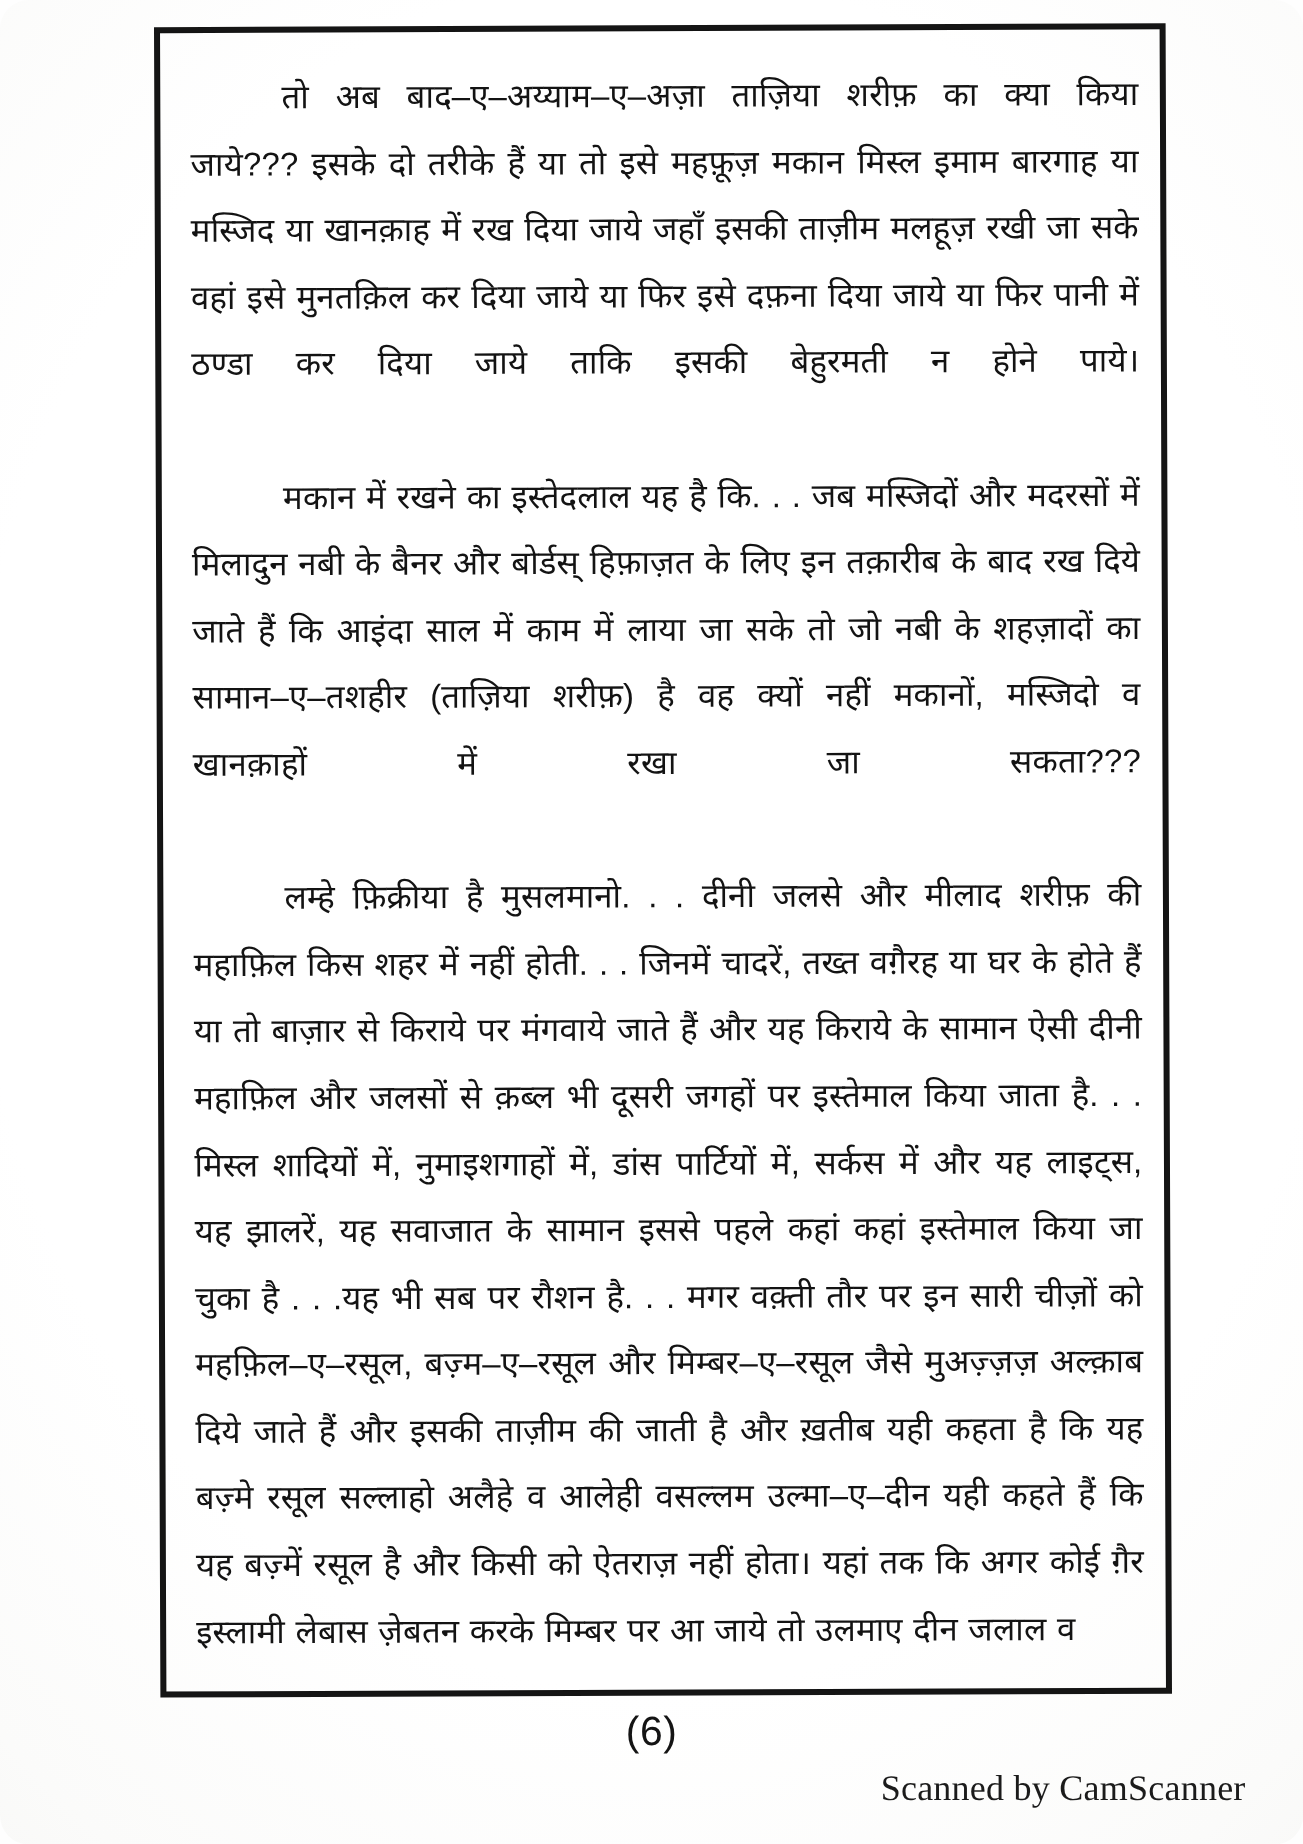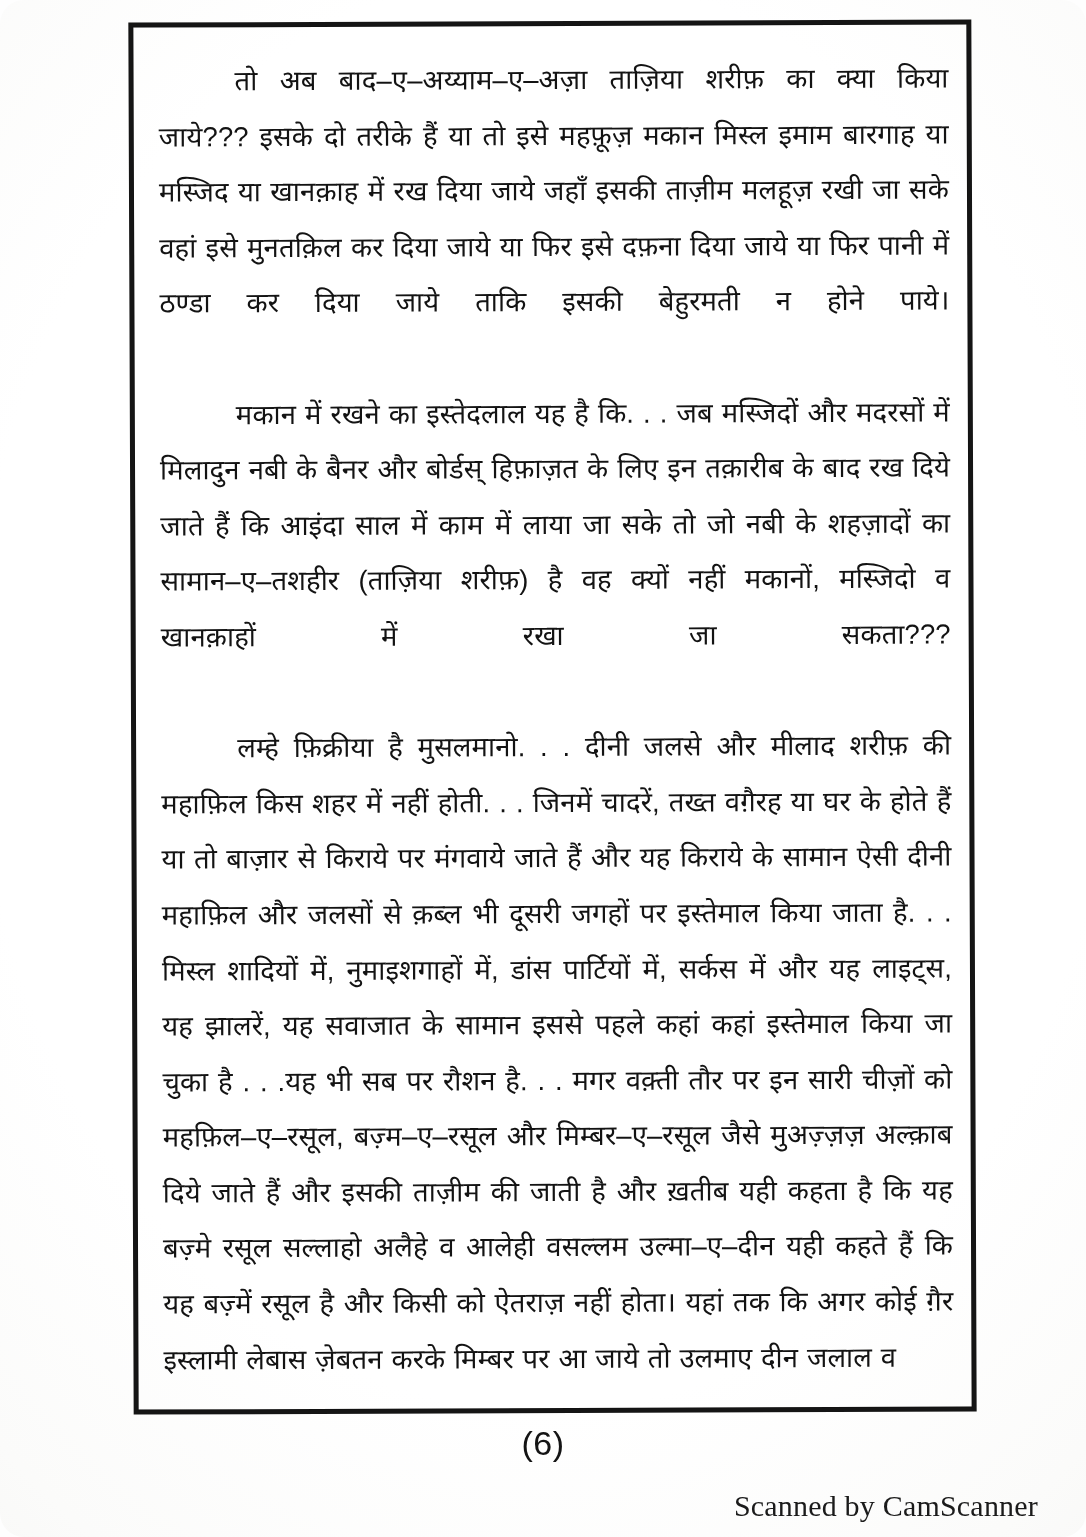--- a/index.html
+++ b/index.html
@@ -94,21 +94,21 @@
     font-family: "Liberation Sans", "DejaVu Sans", sans-serif;
     font-size: 34px;
     color: #141414;
     letter-spacing: 0.5px;
   }
 
   
   #camscanner-watermark {
     position: absolute;
     right: 48px;
-    bottom: 14px;
+    bottom: 29px;
     font-family: "Liberation Serif", "DejaVu Serif", serif;
     font-size: 30px;
     color: #1b1b1b;
     letter-spacing: 0.2px;
     white-space: nowrap;
   }
 </style>
 </head>
 <body>
 

